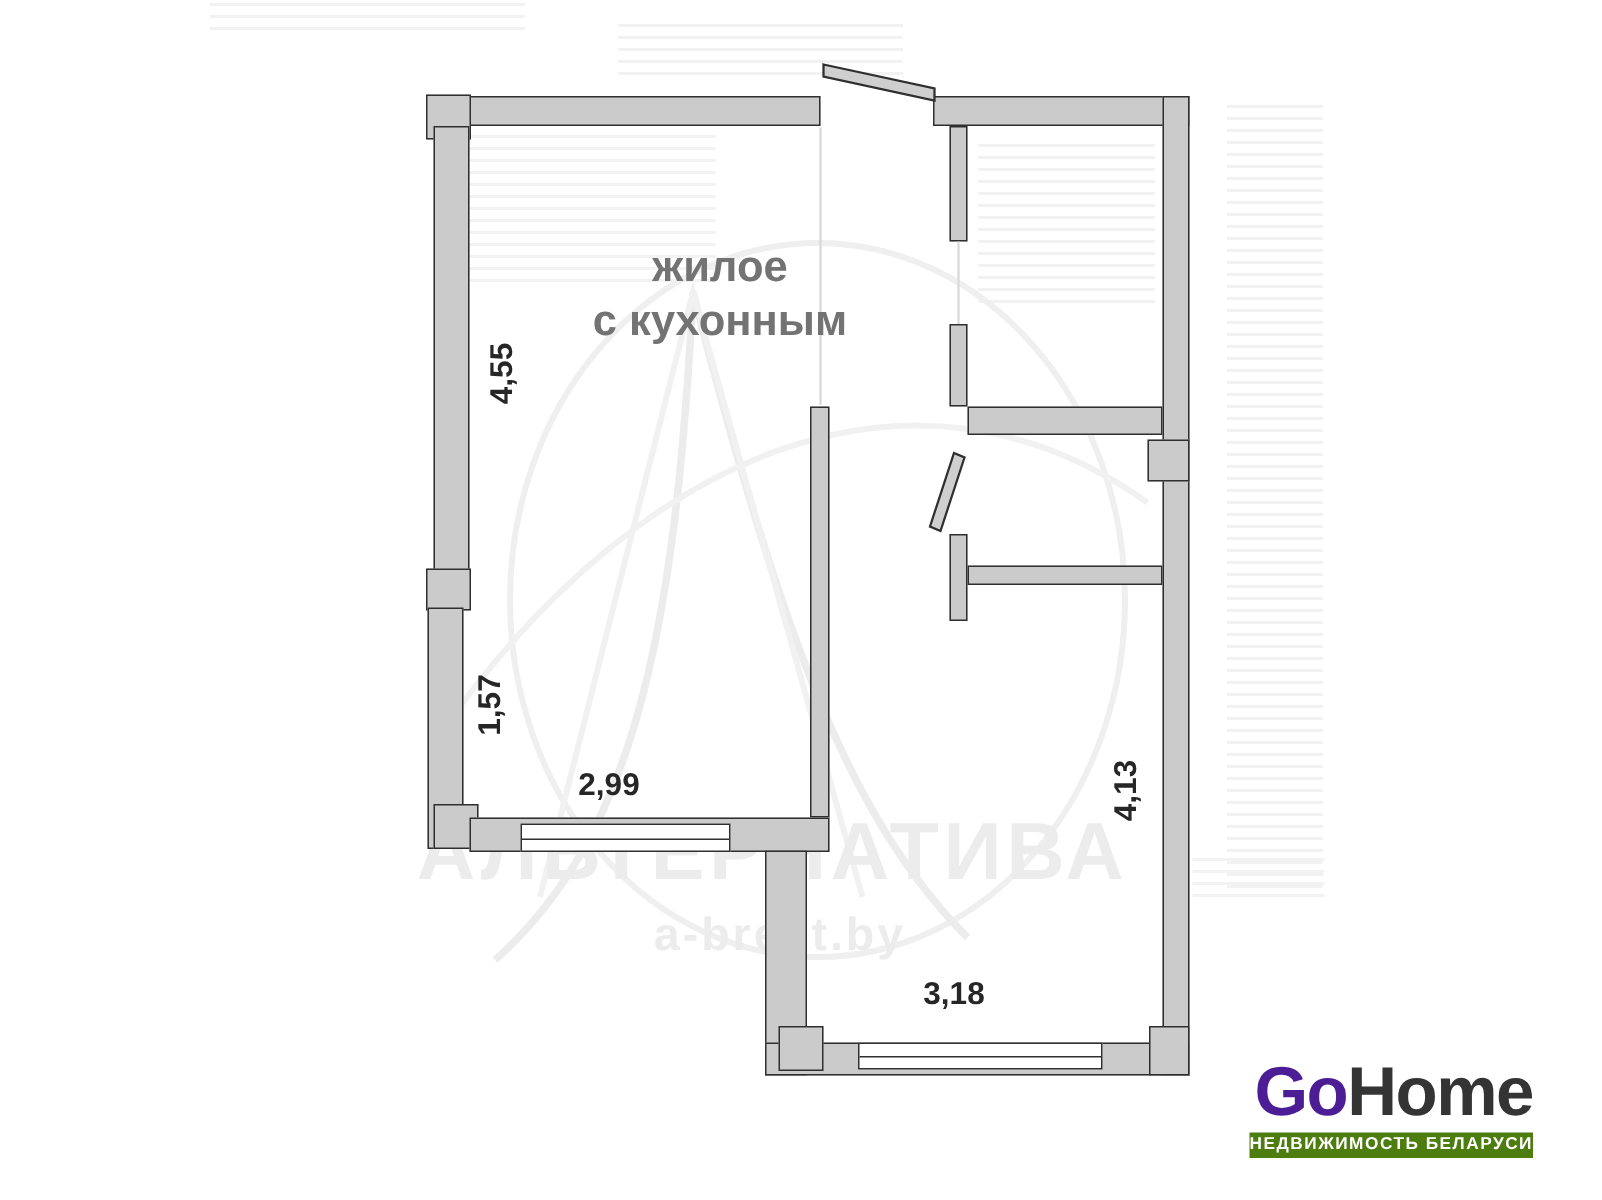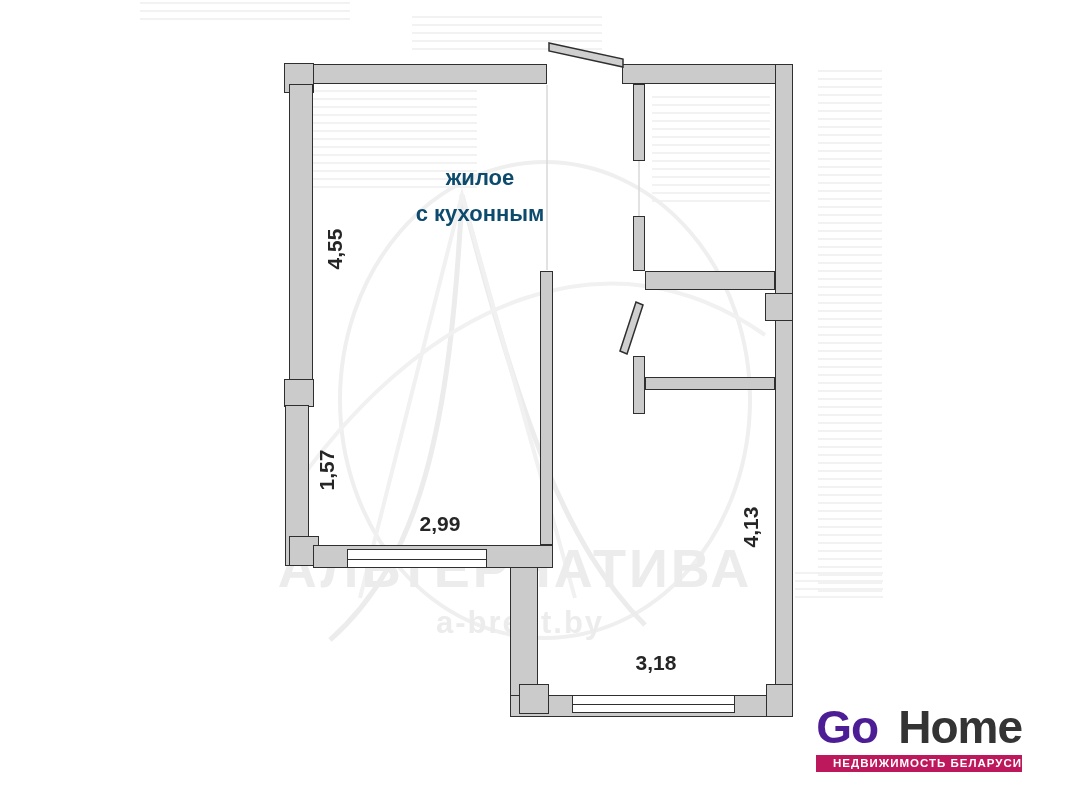--- a/index.html
+++ b/index.html
@@ -48,36 +48,36 @@
   
   .window{position:absolute;z-index:4;background:#fff;border:1.5px solid #2f2f2f;box-sizing:border-box;}
   .window::after{content:"";position:absolute;left:0;right:0;top:50%;height:0;border-top:1.5px solid #2f2f2f;}
   #win-main  {left:347px;top:549px;width:140px;height:19px;}
   #win-broom {left:572px;top:695px;width:163px;height:18px;}
 
   #doors{position:absolute;left:0;top:0;z-index:5;}
 
   
   .room-label{position:absolute;z-index:6;left:480px;top:160px;transform:translateX(-50%);
-              text-align:center;color:#0c4a6e;font-weight:bold;font-size:22px;line-height:36px;white-space:nowrap;}
+              text-align:center;color:#737373;font-weight:bold;font-size:29px;line-height:36px;white-space:nowrap;}
   .dim{position:absolute;z-index:6;color:#262626;font-weight:bold;font-size:21px;white-space:nowrap;
        transform:translate(-50%,-50%);}
   .dim.rot{transform:translate(-50%,-50%) rotate(-90deg);}
   #dim-455{left:335px;top:249px;}
   #dim-157{left:327px;top:470px;}
-  #dim-299{left:440px;top:524px;}
+  #dim-299{left:406px;top:524px;}
   #dim-413{left:751px;top:527px;}
-  #dim-318{left:656px;top:663px;}
+  #dim-318{left:636px;top:663px;}
 
   
   #gohome{position:absolute;right:46px;top:702px;z-index:7;display:flex;flex-direction:column;align-items:flex-end;}
   #gohome .wordmark{font-size:46px;font-weight:bold;line-height:1.1;letter-spacing:-1px;white-space:nowrap;}
   #gohome .go{color:#4c1d95;}
-  #gohome .home{color:#343434;margin-left:20px;}
-  #gohome .bar{margin-top:2px;width:100%;box-sizing:border-box;background:#be185d;color:#fff;
+  #gohome .home{color:#343434;}
+  #gohome .bar{margin-top:2px;width:100%;box-sizing:border-box;background:#4d7c0f;color:#fff;
                font-size:11.5px;font-weight:bold;letter-spacing:1px;text-align:right;
                padding:2px 0 3px 0;white-space:nowrap;}
 </style>
 </head>
 <body>
 
 <div id="stage">
 
   <div class="stripes" id="str1"></div>
   <div class="stripes" id="str2"></div>

